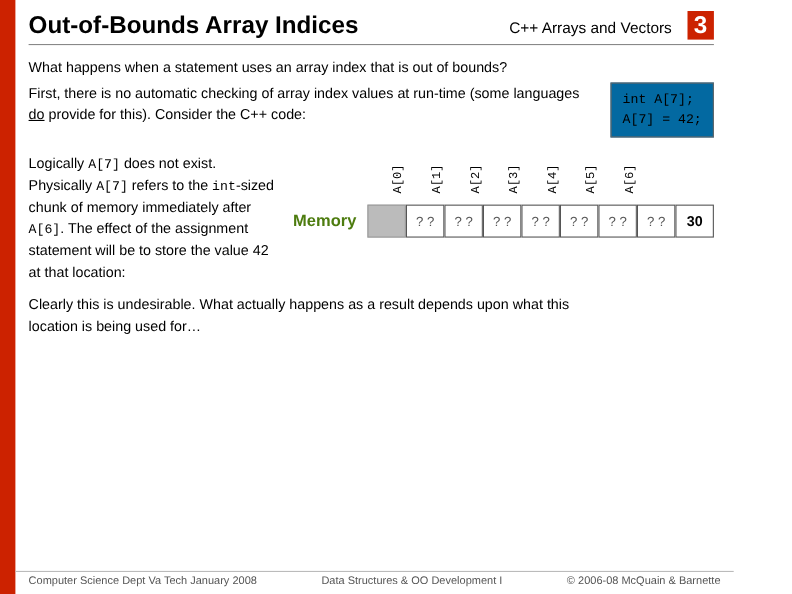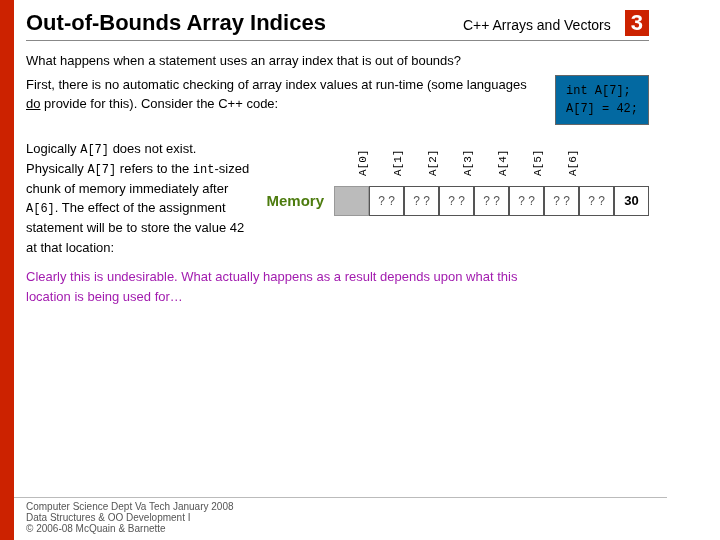--- a/index.html
+++ b/index.html
@@ -187,40 +187,39 @@
     .mem-cell.highlight {
       background: #fff;
       color: #000;
       font-weight: bold;
       font-size: 13px;
     }
 
     
     .bottom-text {
       font-size: 13px;
-      color: #a21caf;
+      color: #000000;
       line-height: 1.5;
       margin-top: 8px;
       clear: both;
     }
 
     
     .footer {
       position: absolute;
       bottom: 6px;
       left: 14px;
       right: 0;
       display: flex;
       justify-content: space-between;
       font-size: 10px;
       color: #555;
       padding: 0 12px;
       border-top: 1px solid #bbb;
       padding-top: 3px;
-      flex-direction: column;
     }
 
     code {
       font-family: "Courier New", Courier, monospace;
       font-size: 12px;
     }
 
     u {
       text-decoration: underline;
     }

